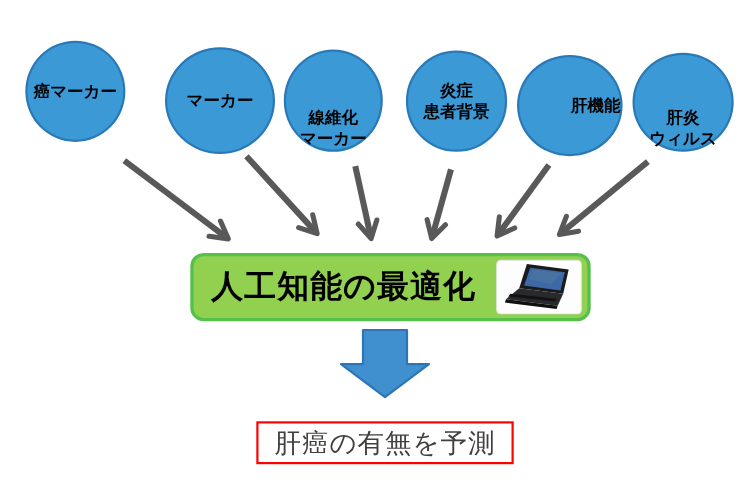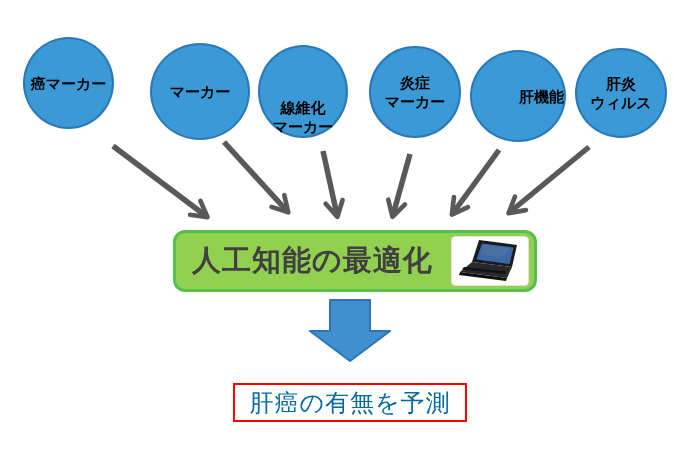--- a/index.html
+++ b/index.html
@@ -16,37 +16,37 @@
   }
   .circle span{
     color:#000;font-size:15px;font-weight:bold;line-height:19px;
     text-align:center;white-space:pre-line;
   }
   .c1{left:23px;top:37px;width:91px;height:92px;}
   .c2{left:150px;top:43px;width:100px;height:97px;}
   .c3{left:258px;top:45px;width:90px;height:93px;align-items:flex-end;}
   .c4{left:369px;top:46px;width:92px;height:92px;}
   .c5{left:470px;top:50px;width:96px;height:92px;justify-content:flex-end;}
-  .c6{left:575px;top:48px;width:92px;height:90px;}
+  .c6{left:575px;top:48px;width:92px;height:90px;align-items:flex-end;}
   .process{
     position:absolute;left:173px;top:230px;width:364px;height:62px;
     background:#92D050;border:3px solid #56C04C;border-radius:12px;
     box-sizing:border-box;display:flex;align-items:center;
   }
   .process-label{
-    padding-left:16px;color:#404040;font-size:29px;font-weight:bold;letter-spacing:1px;
+    padding-left:16px;color:#000000;font-size:29px;font-weight:bold;letter-spacing:1px;
     white-space:nowrap;
   }
   .laptop{position:absolute;right:5px;top:3px;}
   .result{
     position:absolute;left:233px;top:383px;width:234px;height:39px;
     background:#ffffff;border:2px solid #FF0000;box-sizing:border-box;
     display:flex;align-items:center;justify-content:center;
   }
-  .result span{color:#0369a1;font-size:24px;letter-spacing:1px;white-space:nowrap;}
+  .result span{color:#404040;font-size:24px;letter-spacing:1px;white-space:nowrap;}
 </style>
 </head>
 <body>
 
 <div class="stage">
 
   <svg class="overlay" width="674" height="450" viewBox="0 0 674 450">
     <defs>
       <marker id="ah" viewBox="0 0 12 12" refX="9" refY="6" markerWidth="4.2" markerHeight="4.2" orient="auto">
         <path d="M2,1.5 L10,6 L2,10.5" fill="none" stroke="#595959" stroke-width="2.4" stroke-linecap="round" stroke-linejoin="round"></path>
@@ -66,21 +66,21 @@
   </div>
   <div class="circle c2">
     <span>マーカー</span>
   </div>
   <div class="circle c3">
     <span>線維化
 マーカー</span>
   </div>
   <div class="circle c4">
     <span>炎症
-マーカー</span>
+患者背景</span>
   </div>
   <div class="circle c5">
     <span>肝機能</span>
   </div>
   <div class="circle c6">
     <span>肝炎
 ウィルス</span>
   </div>
 
   <div class="process">

